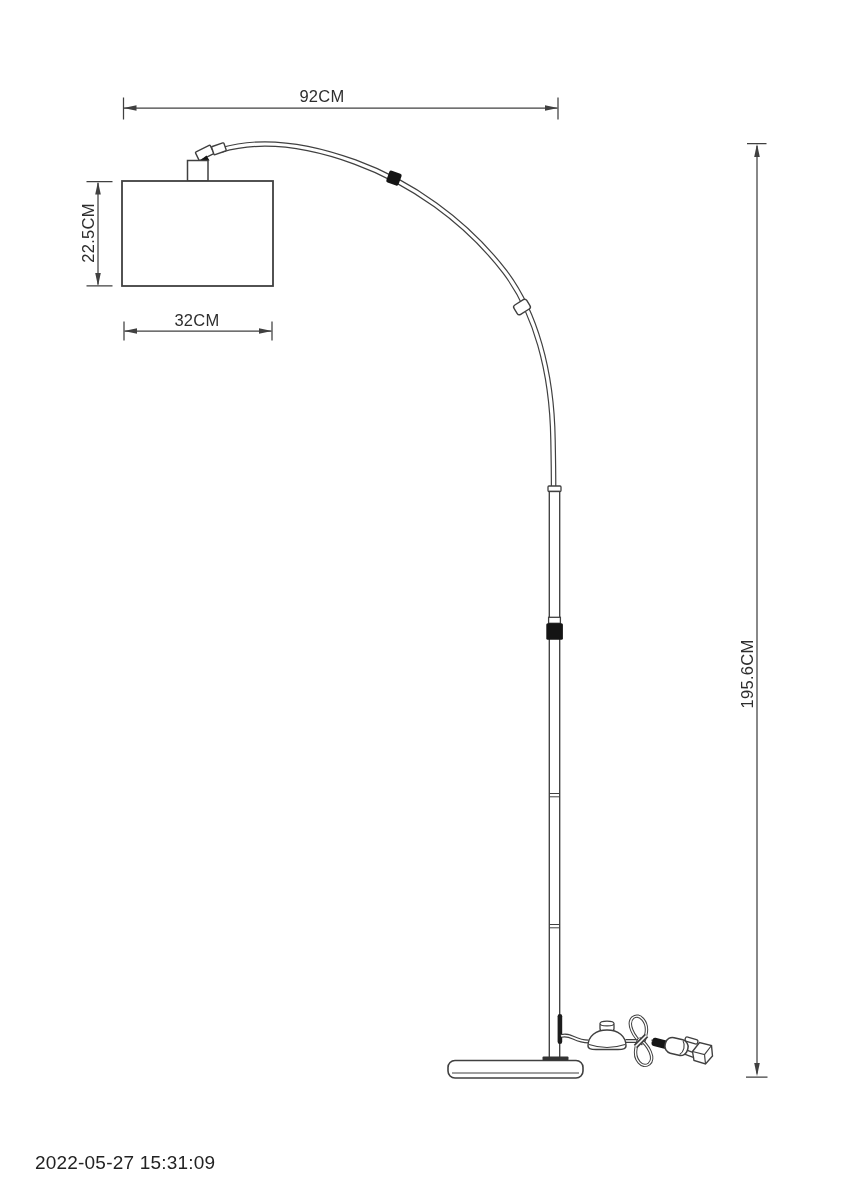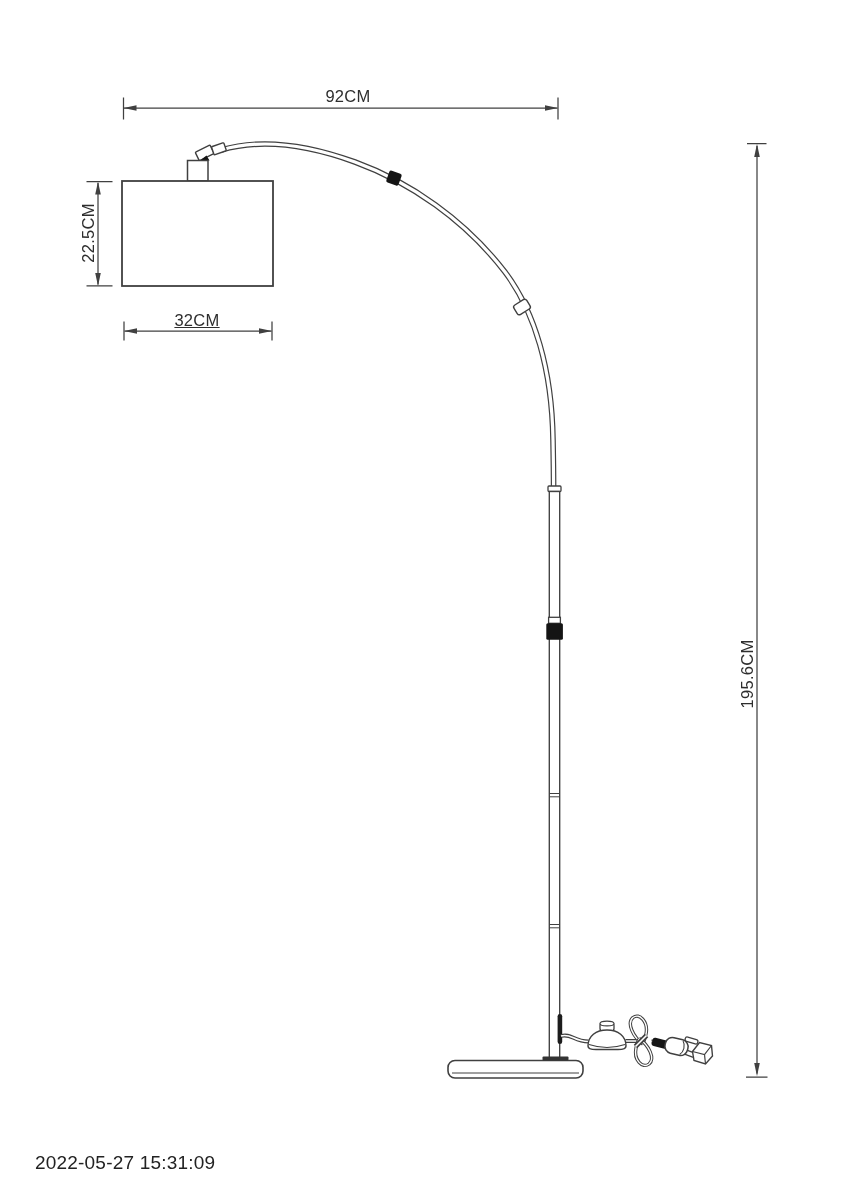--- a/index.html
+++ b/index.html
@@ -148,23 +148,23 @@
       </g>
 
       <g>
         <path d="M 692.5 1051.5 L 699.5 1042.5 L 711.5 1045.5 L 712.5 1056 L 705.5 1064 L 694 1060.5 Z" fill="#ffffff" stroke="#404040" stroke-width="1.4"></path>
         <path d="M 692.5 1051.5 L 704.5 1054.5 L 711.5 1045.5 M 704.5 1054.5 L 705.5 1064" stroke-width="1.2"></path>
       </g>
 
     </g>
   </svg>
 
-  <div class="dim-label h" style="left:348px; top:87px;">92CM</div>
+  <div class="dim-label h" style="left:322px; top:87px;">92CM</div>
 
   <div class="dim-label v" style="left:88px; top:233px;">22.5CM</div>
 
-  <div class="dim-label h" style="left:197px; top:311px;text-decoration:underline;">32CM</div>
+  <div class="dim-label h" style="left:197px; top:311px;">32CM</div>
 
   <div class="dim-label v" style="left:747px; top:674px;">195.6CM</div>
 
   <div class="timestamp">2022-05-27 15:31:09</div>
 
 </div>
 
 </body></html>

